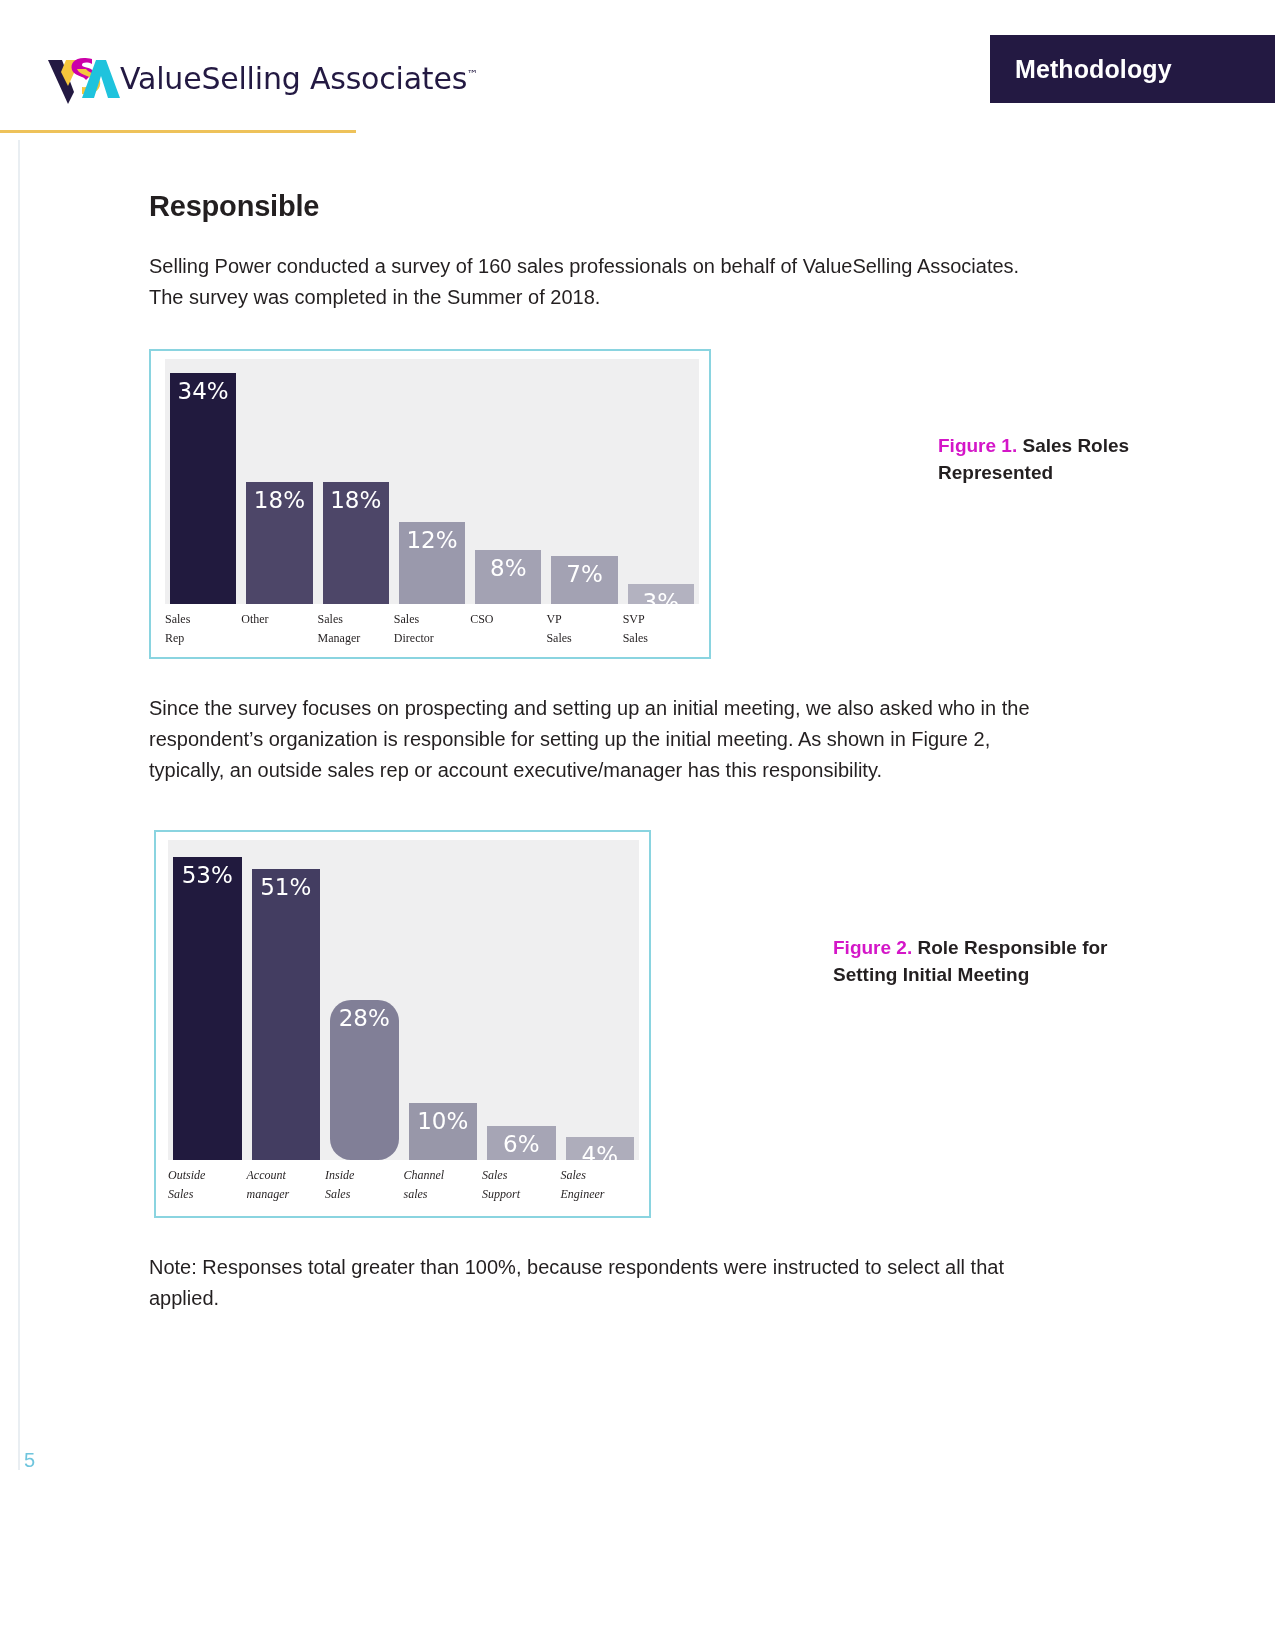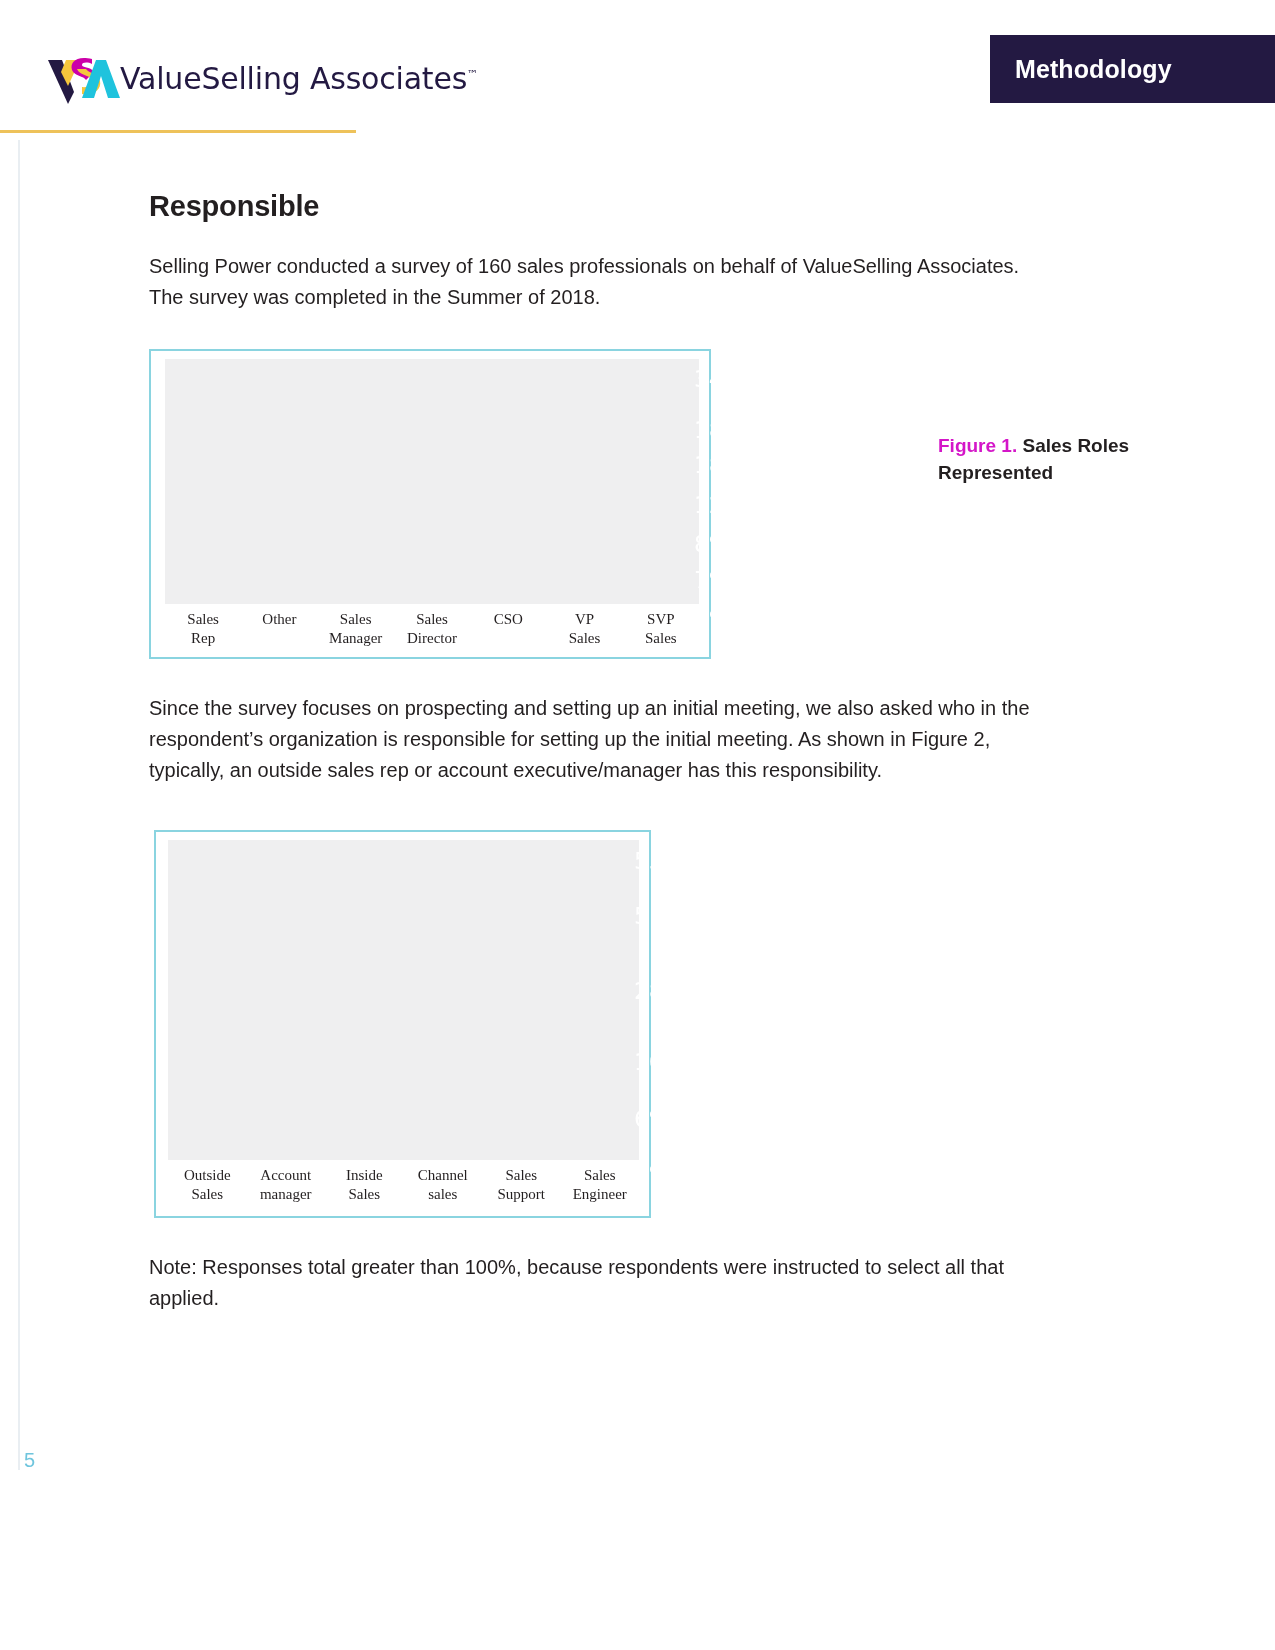--- a/index.html
+++ b/index.html
@@ -124,21 +124,20 @@
     box-sizing: border-box;
   }
   .bars {
     position: absolute;
     left: 0;
     right: 0;
     bottom: 0;
     top: 0;
     display: flex;
     align-items: flex-end;
-    flex-direction: column;
   }
   .bar-col {
     flex: 1;
     display: flex;
     flex-direction: column;
     justify-content: flex-end;
     align-items: stretch;
     height: 100%;
     box-sizing: border-box;
   }
@@ -157,22 +156,21 @@
     font-size: 23px;
     font-weight: 400;
     font-family: "DejaVu Sans", sans-serif;
   }
   .axis-labels {
     display: flex;
     background: #ffffff;
   }
   .axis-label {
     flex: 1;
-    text-align: center;
-    font-size: 15px;
+    font-size: 12px;
     line-height: 19px;
     color: #231f20;
     padding-top: 6px;
     font-family: "Liberation Serif", serif;
   }
 
   
   #chart1-frame {
     position: absolute;
     left: 0;
@@ -219,20 +217,21 @@
     top: 8px;
     right: 10px;
     height: 320px;
   }
   #chart2-axis {
     position: absolute;
     left: 12px;
     right: 10px;
     top: 328px;
     height: 50px;
+    font-style: italic;
   }
   .fig2-caption {
     position: absolute;
     left: 684px;
     top: 104px;
     width: 300px;
     font-size: 19px;
     line-height: 27px;
     font-weight: 700;
     color: #231f20;
@@ -379,18 +378,21 @@
       </div>
       <div class="axis-labels" id="chart2-axis">
           <div class="axis-label">Outside<br>Sales</div>
           <div class="axis-label">Account<br>manager</div>
           <div class="axis-label">Inside<br>Sales</div>
           <div class="axis-label">Channel<br>sales</div>
           <div class="axis-label">Sales<br>Support</div>
           <div class="axis-label">Sales<br>Engineer</div>
         </div>
     </div>
+    <div class="fig2-caption">
+      <span class="fig-num">Figure 2.</span><span> Role Responsible for Setting Initial Meeting</span>
+    </div>
   </div>
 
   <p class="body-text" style="width:930px; margin-top:32px;">Note: Responses total greater than 100%, because respondents were instructed to select all that applied.</p>
 </div>
 
 <div class="page-num">5</div>
 
 </body></html>

